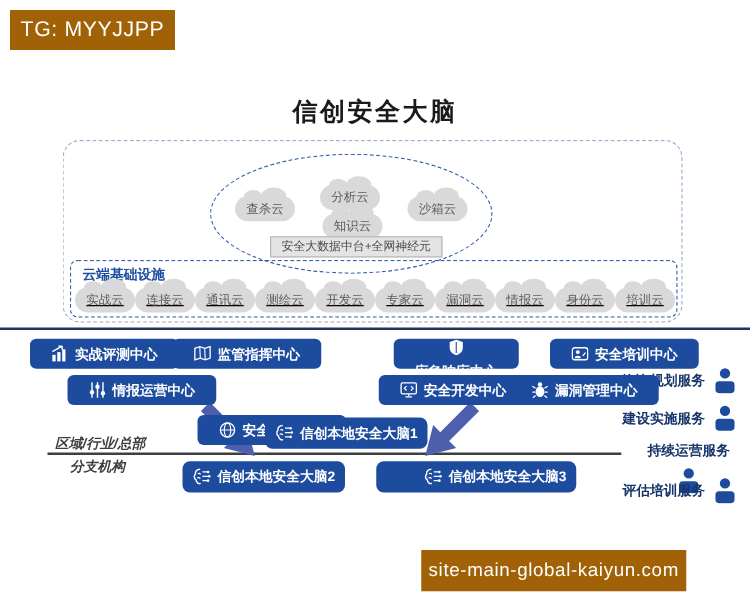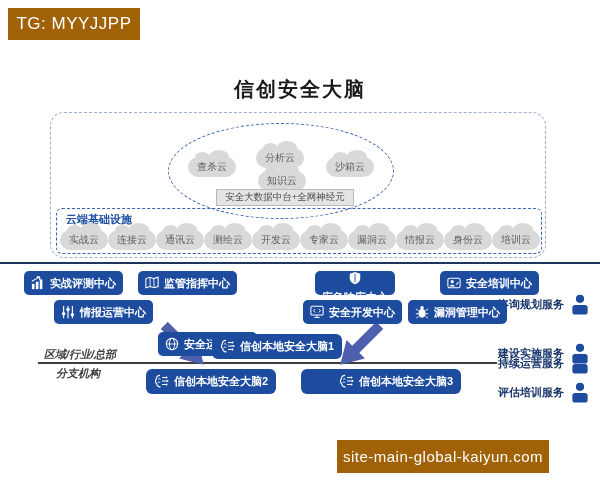--- a/index.html
+++ b/index.html
@@ -37,29 +37,29 @@
 
   .platform-bar{position:absolute;left:216px;top:189px;width:136px;height:15px;
                 background:#e4e4e4;border:1px solid #b9b9b9;color:#4a4a4a;font-size:9.5px;
                 display:flex;align-items:center;justify-content:center;white-space:nowrap;}
 
   
   .infra-box{position:absolute;left:56px;top:208px;width:486px;height:46px;
              border:1.4px dashed #3b62ae;border-radius:6px;box-sizing:border-box;}
   .infra-label{position:absolute;left:66px;top:212px;font-size:11px;font-weight:bold;color:#1d4fa3;}
   .infra-clouds{position:absolute;left:60px;top:230px;width:478px;display:flex;
-                justify-content:space-between;}
+                justify-content:space-between;text-decoration:underline;}
   .infra-clouds .cloud{position:relative;}
 
   
   .divider{position:absolute;left:0;top:262px;width:600px;height:2px;background:#20345c;}
 
   
   .badge{position:absolute;height:24px;background:#1d4c9f;border-radius:5px;color:#fff;
-         display:flex;align-items:center;gap:5px;padding:0 7px;font-size:11px;font-weight:bold;
+         display:flex;align-items:center;gap:5px;padding:0 17px;font-size:11px;font-weight:bold;
          box-sizing:border-box;white-space:nowrap;z-index:6;}
   .badge svg{flex:0 0 auto;}
 
   
   .brain-badge{position:absolute;height:25px;background:#1d4c9f;border-radius:6px;color:#fff;
                display:flex;align-items:center;gap:5px;padding:0 8px;font-size:11px;
                font-weight:bold;white-space:nowrap;z-index:6;}
 
   
   .big-arrow{position:absolute;width:56px;height:26px;z-index:5;}
@@ -251,28 +251,28 @@
   <div class="org-line"></div>
   <div class="org-bottom">分支机构</div>
 
   <div class="service-row" style="left:498px;top:294px;">
     <span class="service-label">咨询规划服务</span>
     <svg width="20" height="21" viewBox="0 0 20 22">
       <circle cx="10" cy="5" r="4.3" fill="#1d4c9f"></circle>
         <rect x="2" y="11.5" width="16" height="10" rx="3" fill="#1d4c9f"></rect>
     </svg>
   </div>
-  <div class="service-row" style="left:498px;top:324px;margin-top:19px;">
+  <div class="service-row" style="left:498px;top:324px;">
     <span class="service-label">建设实施服务</span>
     <svg width="20" height="21" viewBox="0 0 20 22">
       <circle cx="10" cy="5" r="4.3" fill="#1d4c9f"></circle>
         <rect x="2" y="11.5" width="16" height="10" rx="3" fill="#1d4c9f"></rect>
     </svg>
   </div>
-  <div class="service-row" style="left:498px;top:353px;">
+  <div class="service-row" style="left:518px;top:353px;flex-direction:column;">
     <span class="service-label">持续运营服务</span>
     <svg width="20" height="21" viewBox="0 0 20 22">
       <circle cx="10" cy="5" r="4.3" fill="#1d4c9f"></circle>
         <rect x="2" y="11.5" width="16" height="10" rx="3" fill="#1d4c9f"></rect>
     </svg>
   </div>
   <div class="service-row" style="left:498px;top:382px;">
     <span class="service-label">评估培训服务</span>
     <svg width="20" height="21" viewBox="0 0 20 22">
       <circle cx="10" cy="5" r="4.3" fill="#1d4c9f"></circle>

